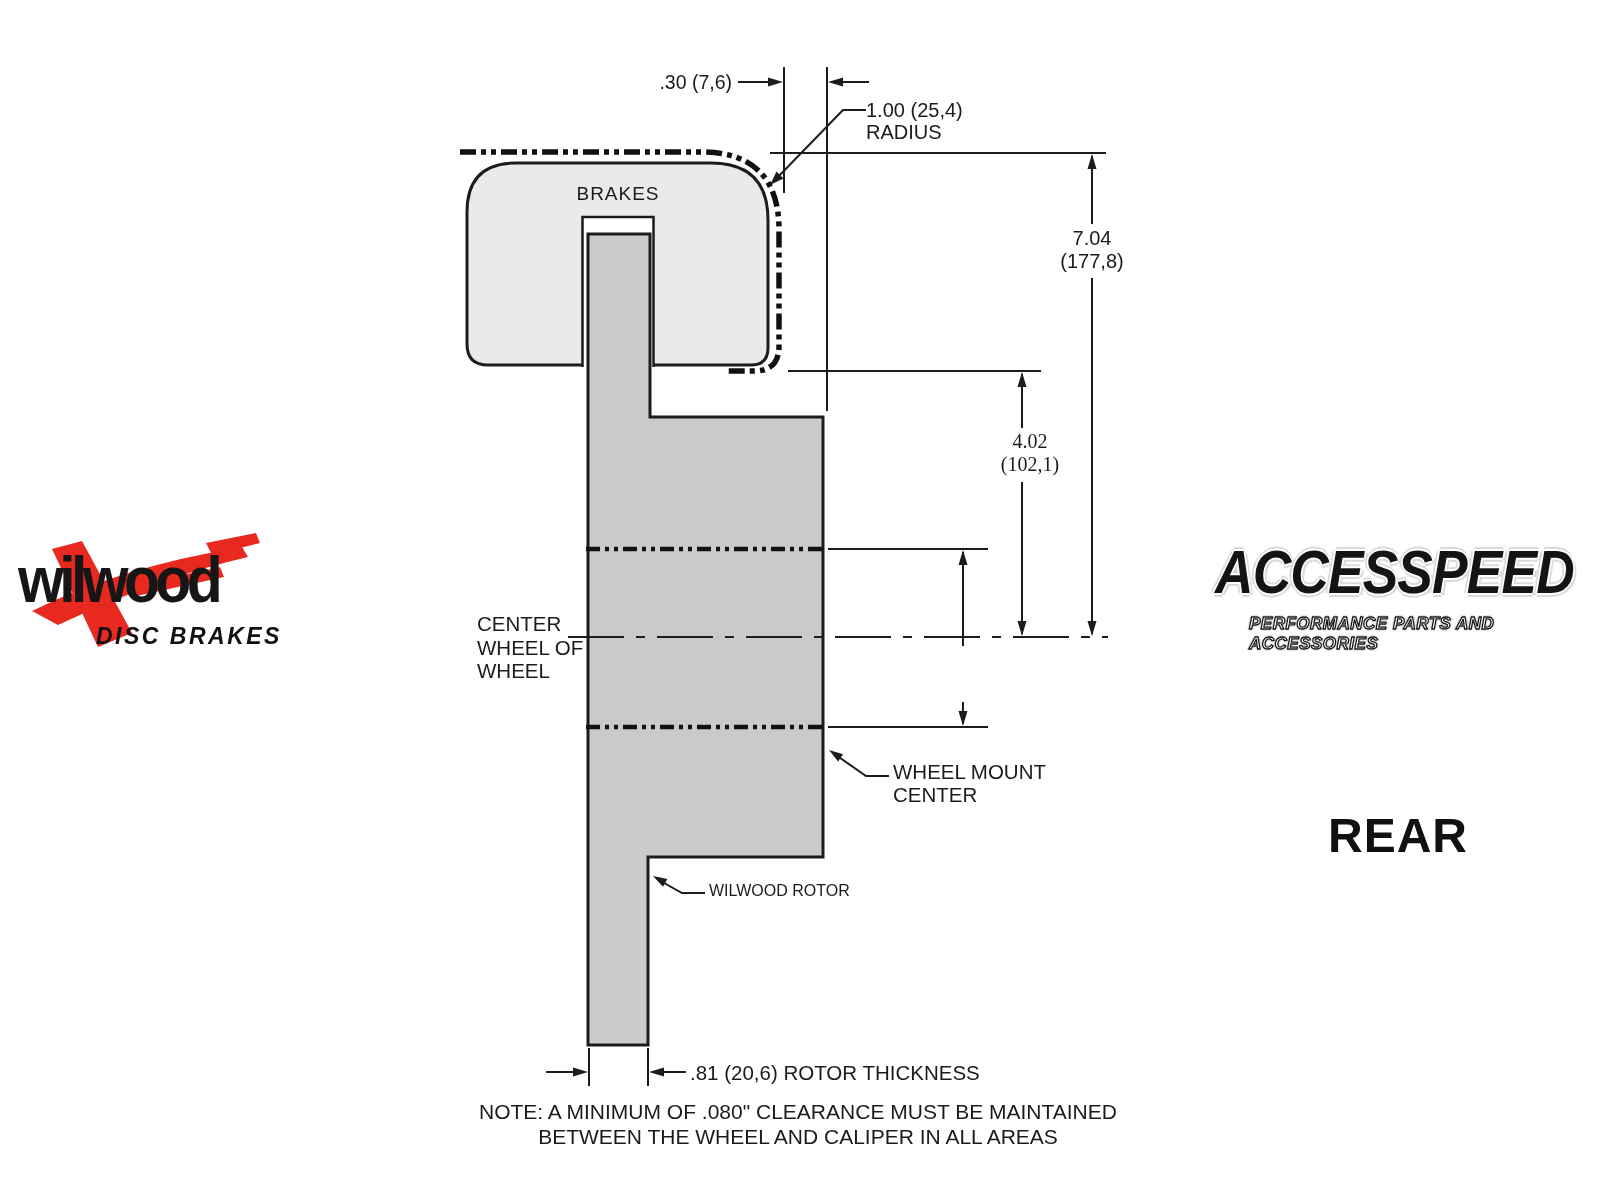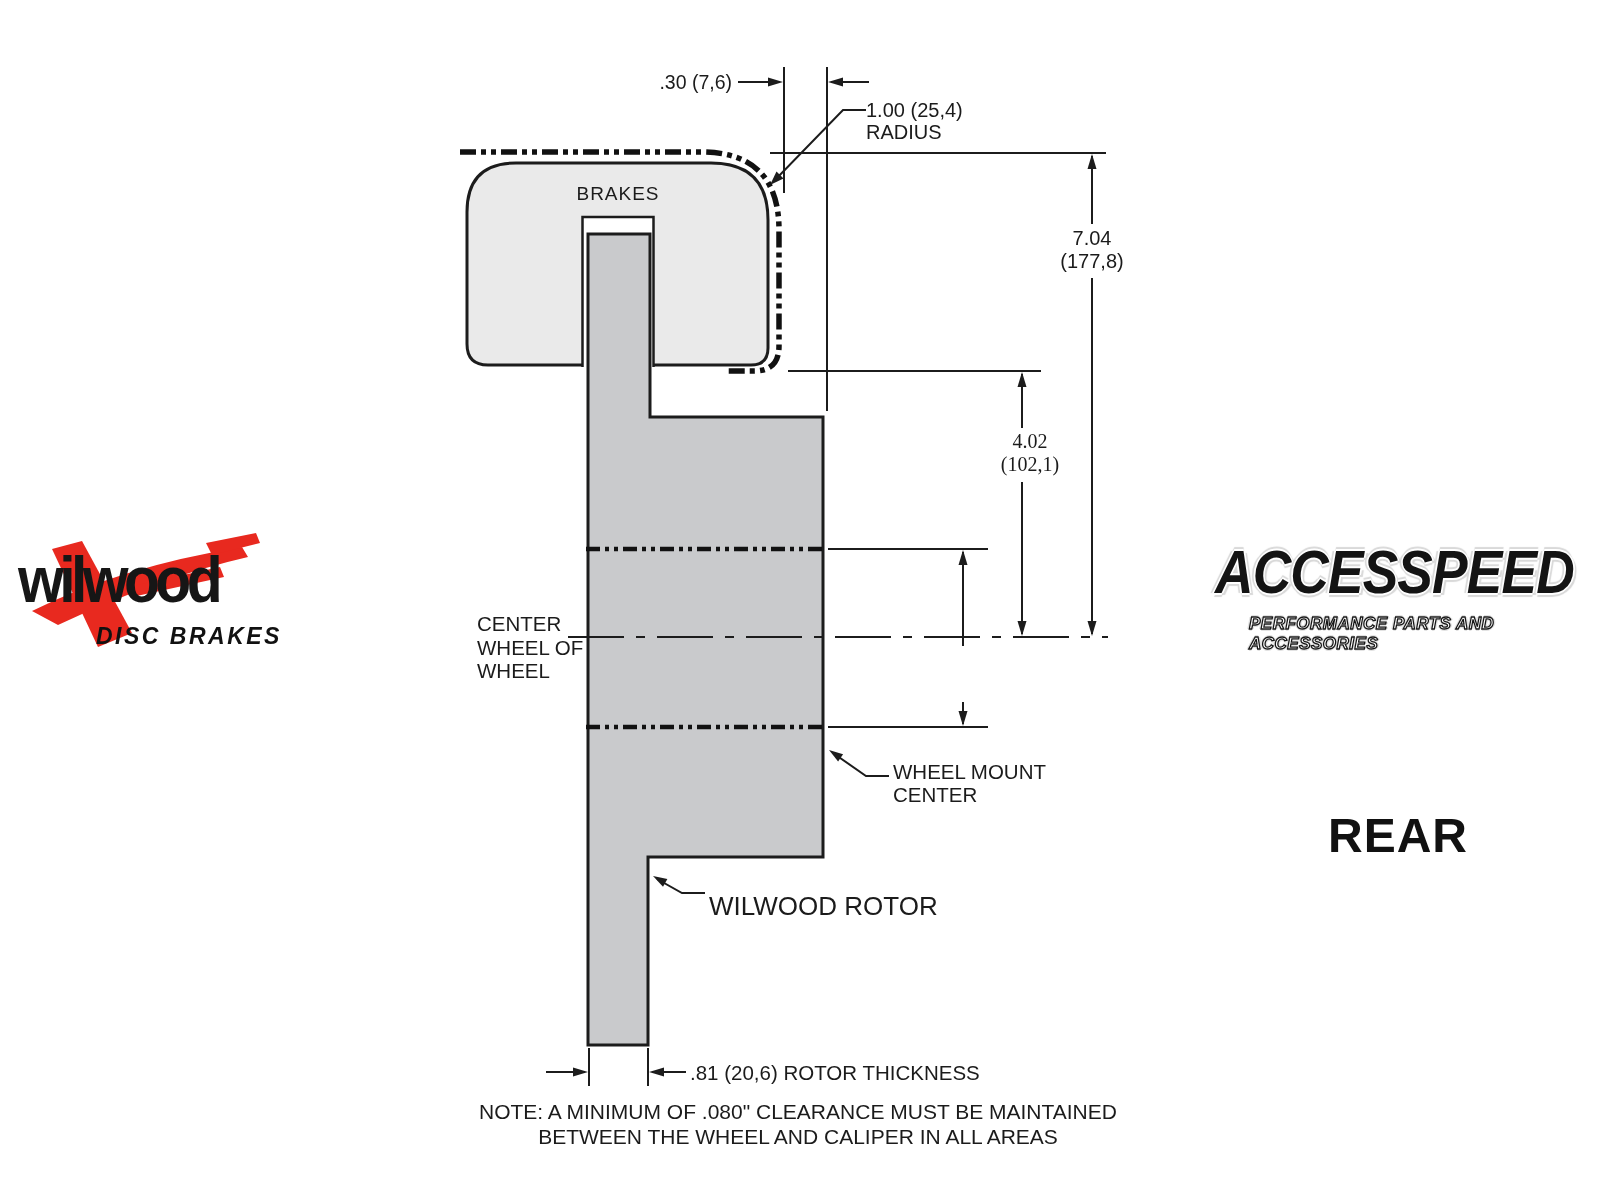--- a/index.html
+++ b/index.html
@@ -15,21 +15,21 @@
 
   
   #dim-30        { left:610px;  top:71px;  width:122px; font-size:19.5px; }
   #radius-lbl    { left:866px;  top:99px;  line-height:22px; }
   #caliper-lbl   { left:558px;  top:182px; width:120px; font-size:19px; letter-spacing:1px; }
   #dim-704       { left:1032px; top:227px; width:120px; }
   #dim-402       { left:970px;  top:430px; width:120px;font-family:Liberation Serif, serif; }
   #centerline-lbl{ left:477px;  top:612px; line-height:23.5px; font-size:20.5px; }
   #center-reg    { left:814px;  top:650px; width:268px; font-size:20.5px; }
   #wheel-mount   { left:893px;  top:761px; line-height:22.5px; font-size:20.5px; }
-  #rotor-lbl     { left:709px;  top:879px; font-size:26px;margin-top:16px; }
+  #rotor-lbl     { left:709px;  top:879px; font-size:16px; }
   #dim-thick     { left:690px;  top:1061px; font-size:20.5px; }
   #note          { left:420px;  top:1099px; width:756px; font-size:21px; line-height:25px; text-align:center; }
   #rear-lbl      { left:1328px; top:824px; font-size:48px; font-weight:bold; letter-spacing:1px; color:#111; }
 
   
   #wilwood-logo { position:absolute; left:10px; top:525px; width:320px; height:135px; }
   #wilwood-logo svg { position:absolute; left:0; top:0; }
   #wilwood-script { position:absolute; left:8px; top:18px; font-size:64px; font-weight:bold;
                     letter-spacing:-5px; color:#161616; transform:scaleX(0.92); transform-origin:left; }
   #wilwood-tag { position:absolute; left:86px; top:98px; font-size:23px; font-weight:bold;

